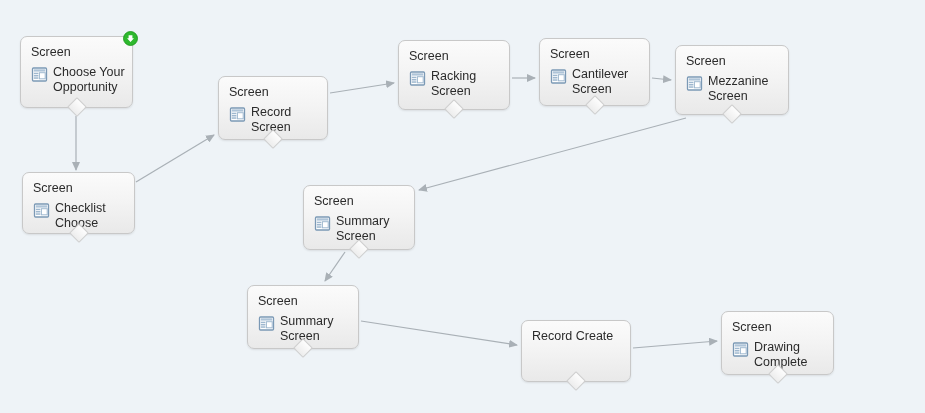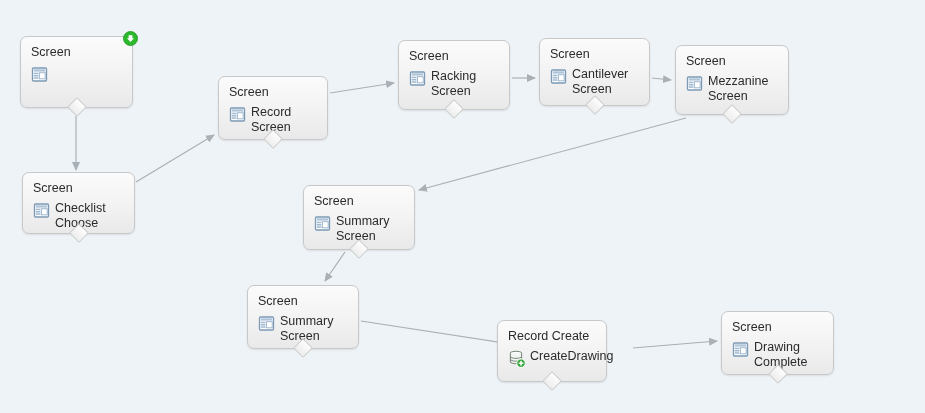--- a/index.html
+++ b/index.html
@@ -121,20 +121,22 @@
         <div class="node-type">Screen</div>
         <div class="node-body">
           <span class="node-icon"><svg width="17" height="17" viewBox="0 0 17 17" xmlns="http://www.w3.org/2000/svg">
               <rect x="1.5" y="2" width="14" height="13" rx="1" fill="#ffffff" stroke="#7b99b5" stroke-width="1.3"></rect>
               <rect x="2.8" y="3.3" width="11.4" height="2.3" fill="#aec4d8"></rect>
               <rect x="2.8" y="6.7" width="4.6" height="1.5" fill="#9fb8cf"></rect>
               <rect x="2.8" y="9" width="4.6" height="1.5" fill="#9fb8cf"></rect>
               <rect x="2.8" y="11.3" width="4.6" height="1.5" fill="#9fb8cf"></rect>
               <rect x="8.4" y="6.7" width="5.8" height="6.1" fill="none" stroke="#9fb8cf" stroke-width="1"></rect>
             </svg></span>
+          <span class="node-label">Choose Your
+Opportunity</span>
         </div>
         <div class="handle"></div>
         <div class="start-badge"><svg width="15" height="15" viewBox="0 0 15 15" xmlns="http://www.w3.org/2000/svg">
             <circle cx="7.5" cy="7.5" r="7" fill="#2eb82e" stroke="#159415" stroke-width="0.8"></circle>
             <path d="M5.6,4.2 L9.4,4.2 L9.4,7.3 L11,7.3 L7.5,11.1 L4,7.3 L5.6,7.3 z" fill="#ffffff"></path>
           </svg></div>
       </div>
       <div class="node" style="left: 22px; top: 172px; width: 113px; height: 62px;">
         <div class="node-type">Screen</div>
         <div class="node-body">
@@ -240,34 +242,22 @@
               <rect x="2.8" y="6.7" width="4.6" height="1.5" fill="#9fb8cf"></rect>
               <rect x="2.8" y="9" width="4.6" height="1.5" fill="#9fb8cf"></rect>
               <rect x="2.8" y="11.3" width="4.6" height="1.5" fill="#9fb8cf"></rect>
               <rect x="8.4" y="6.7" width="5.8" height="6.1" fill="none" stroke="#9fb8cf" stroke-width="1"></rect>
             </svg></span>
           <span class="node-label">Summary
 Screen</span>
         </div>
         <div class="handle"></div>
       </div>
-      <div class="node" style="left: 497px; top: 320px; width: 110px; height: 62px; padding-left: 12px;">
+      <div class="node" style="left: 521px; top: 320px; width: 110px; height: 62px; padding-left: 12px;">
         <div class="node-type">Record Create</div>
-        <div class="node-body">
-          <span class="node-icon"><svg width="18" height="18" viewBox="0 0 18 18" xmlns="http://www.w3.org/2000/svg">
-              <ellipse cx="8" cy="3.4" rx="5.6" ry="2.1" fill="#ffffff" stroke="#7d8a7d" stroke-width="1.1"></ellipse>
-              <path d="M2.4,3.4 L2.4,11.6 C2.4,12.75 4.9,13.7 8,13.7 C11.1,13.7 13.6,12.75 13.6,11.6 L13.6,3.4" fill="#f2f4f2" stroke="#7d8a7d" stroke-width="1.1"></path>
-              <path d="M2.4,6.3 C2.4,7.45 4.9,8.4 8,8.4 C11.1,8.4 13.6,7.45 13.6,6.3" fill="none" stroke="#7d8a7d" stroke-width="1"></path>
-              <path d="M2.4,9.1 C2.4,10.25 4.9,11.2 8,11.2 C11.1,11.2 13.6,10.25 13.6,9.1" fill="none" stroke="#7d8a7d" stroke-width="1"></path>
-              <circle cx="13" cy="13.2" r="4.3" fill="#36a83c" stroke="#ffffff" stroke-width="1"></circle>
-              <rect x="12.3" y="10.9" width="1.5" height="4.7" fill="#ffffff"></rect>
-              <rect x="10.7" y="12.5" width="4.7" height="1.5" fill="#ffffff"></rect>
-            </svg></span>
-          <span class="node-label">CreateDrawing</span>
-        </div>
         <div class="handle"></div>
       </div>
       <div class="node" style="left: 721px; top: 311px; width: 113px; height: 64px;">
         <div class="node-type">Screen</div>
         <div class="node-body">
           <span class="node-icon"><svg width="17" height="17" viewBox="0 0 17 17" xmlns="http://www.w3.org/2000/svg">
               <rect x="1.5" y="2" width="14" height="13" rx="1" fill="#ffffff" stroke="#7b99b5" stroke-width="1.3"></rect>
               <rect x="2.8" y="3.3" width="11.4" height="2.3" fill="#aec4d8"></rect>
               <rect x="2.8" y="6.7" width="4.6" height="1.5" fill="#9fb8cf"></rect>
               <rect x="2.8" y="9" width="4.6" height="1.5" fill="#9fb8cf"></rect>

